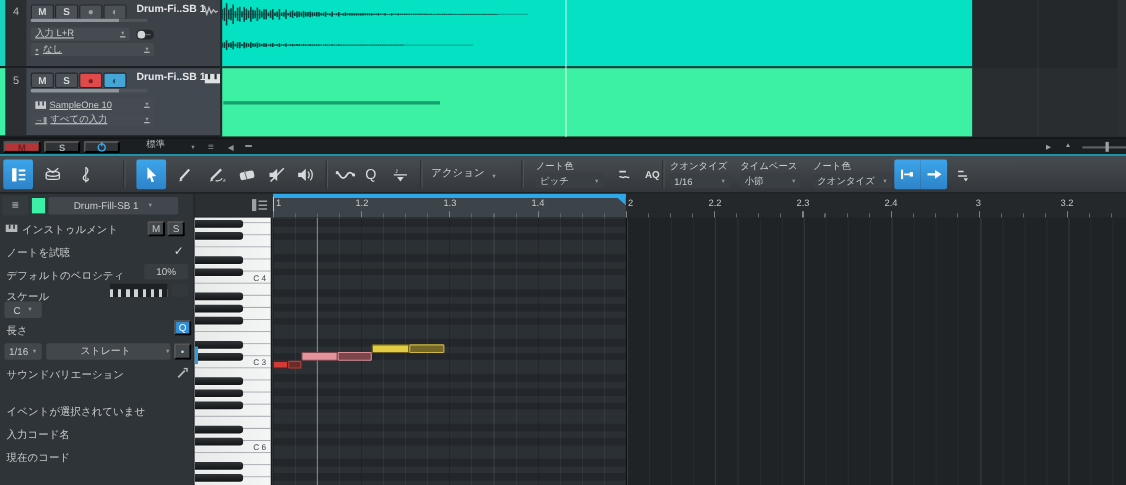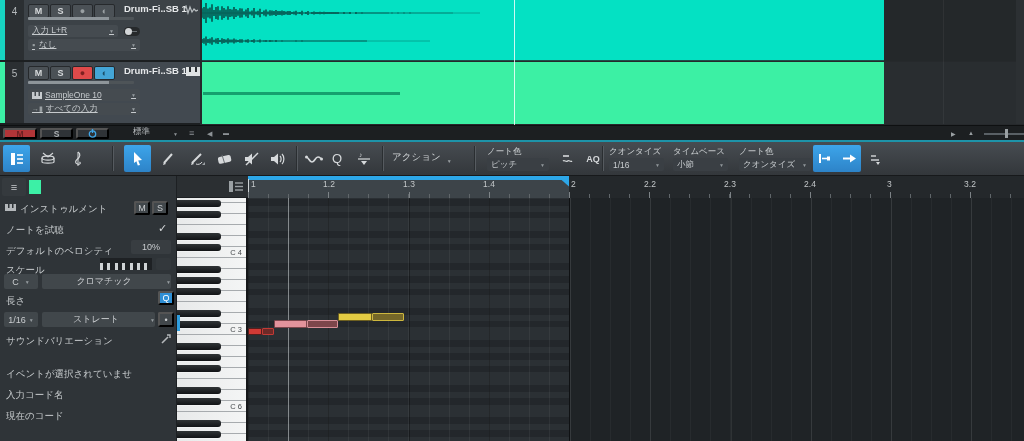--- a/index.html
+++ b/index.html
@@ -314,20 +314,24 @@
         <path d="M7,9 L11,9 L9,12 Z" fill="#d6d9db"></path>
       </svg>
     </div>
   </div>
 
   <div id="inspector" class="abs">
     <div class="ibtn" style="left:2px;top:2px;width:24px;height:18px;background:#353a3e;">
       <span style="font-size:11px;">≡</span>
     </div>
     <div class="abs" style="left:29px;top:4px;width:12px;height:14px;background:#3cf0a6;"></div>
+    <div class="ibtn" style="left:44px;top:3px;width:118px;height:16px;background:#41474c;">
+      <span>Drum-Fill-SB 1</span>
+      <span style="font-size:5px;color:#969ca0;margin-left:8px;">▼</span>
+    </div>
 
     <svg class="icon-svg abs" style="left:5px;top:28px;" width="11" height="7" viewBox="0 0 11 7">
       <rect x="0" y="0" width="11" height="7" fill="#b4b8bb"></rect>
         <rect x="3" y="0" width="1.5" height="4" fill="#2f3438"></rect>
         <rect x="7" y="0" width="1.5" height="4" fill="#2f3438"></rect>
     </svg>
     <span class="irow" style="left:20px;top:27px;">インストゥルメント</span>
     <button class="ibtn" style="left:134px;top:25px;width:16px;">M</button>
     <button class="ibtn" style="left:152px;top:25px;width:16px;">S</button>
 
@@ -339,24 +343,20 @@
 
     <span class="irow" style="top:88px;">スケール</span>
     <div class="abs" style="left:100px;top:82px;width:52px;height:12px;background:#1e2124;
          background-image:repeating-linear-gradient(90deg,#cfd3d5 0 3px,#1e2124 3px 7.4px);
          background-size:100% 60%;background-position:0 100%;background-repeat:no-repeat;"></div>
     <div class="abs" style="left:156px;top:82px;width:15px;height:12px;background:#33383c;border-radius:2px;"></div>
 
     <div class="ibtn" style="left:4px;top:98px;width:34px;height:15px;">
       <span>C</span>
         <span style="font-size:5px;color:#969ca0;margin-left:6px;">▼</span>
-    </div>
-    <div class="ibtn" style="left:42px;top:98px;width:129px;height:15px;">
-      <span style="margin:0 auto;">クロマチック</span>
-        <span style="font-size:5px;color:#969ca0;">▼</span>
     </div>
 
     <span class="irow" style="top:119px;">長さ</span>
     <button class="ibtn" style="left:158px;top:115px;width:16px;background:#2f8fd5;color:#fff;">Q</button>
 
     <div class="ibtn" style="left:4px;top:136px;width:34px;height:15px;">
       <span>1/16</span>
         <span style="font-size:5px;color:#969ca0;margin-left:3px;">▼</span>
     </div>
     <div class="ibtn" style="left:42px;top:136px;width:113px;height:15px;">

